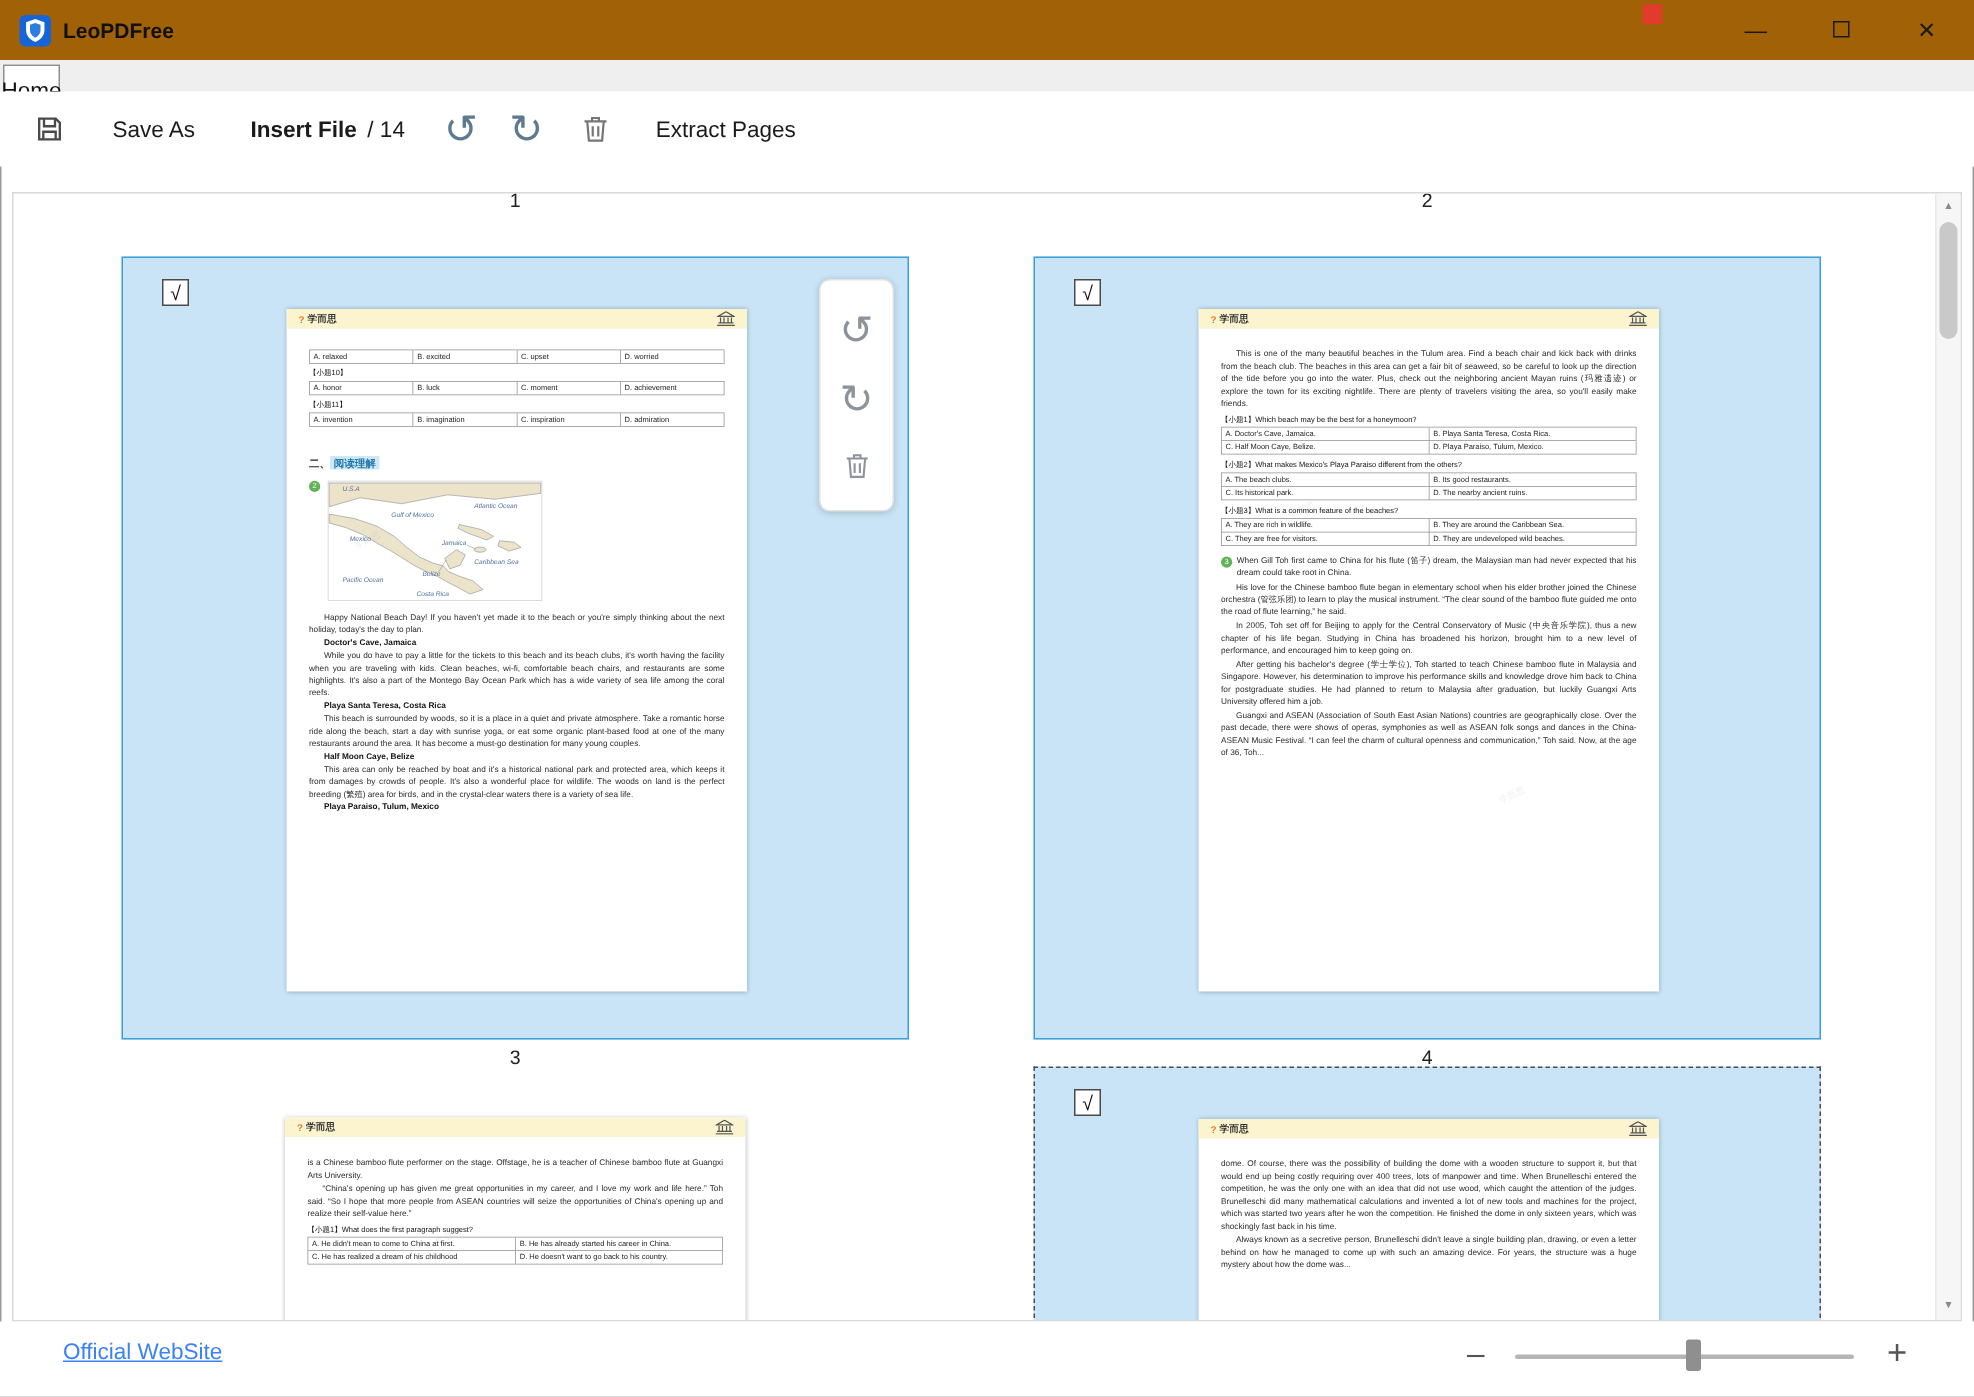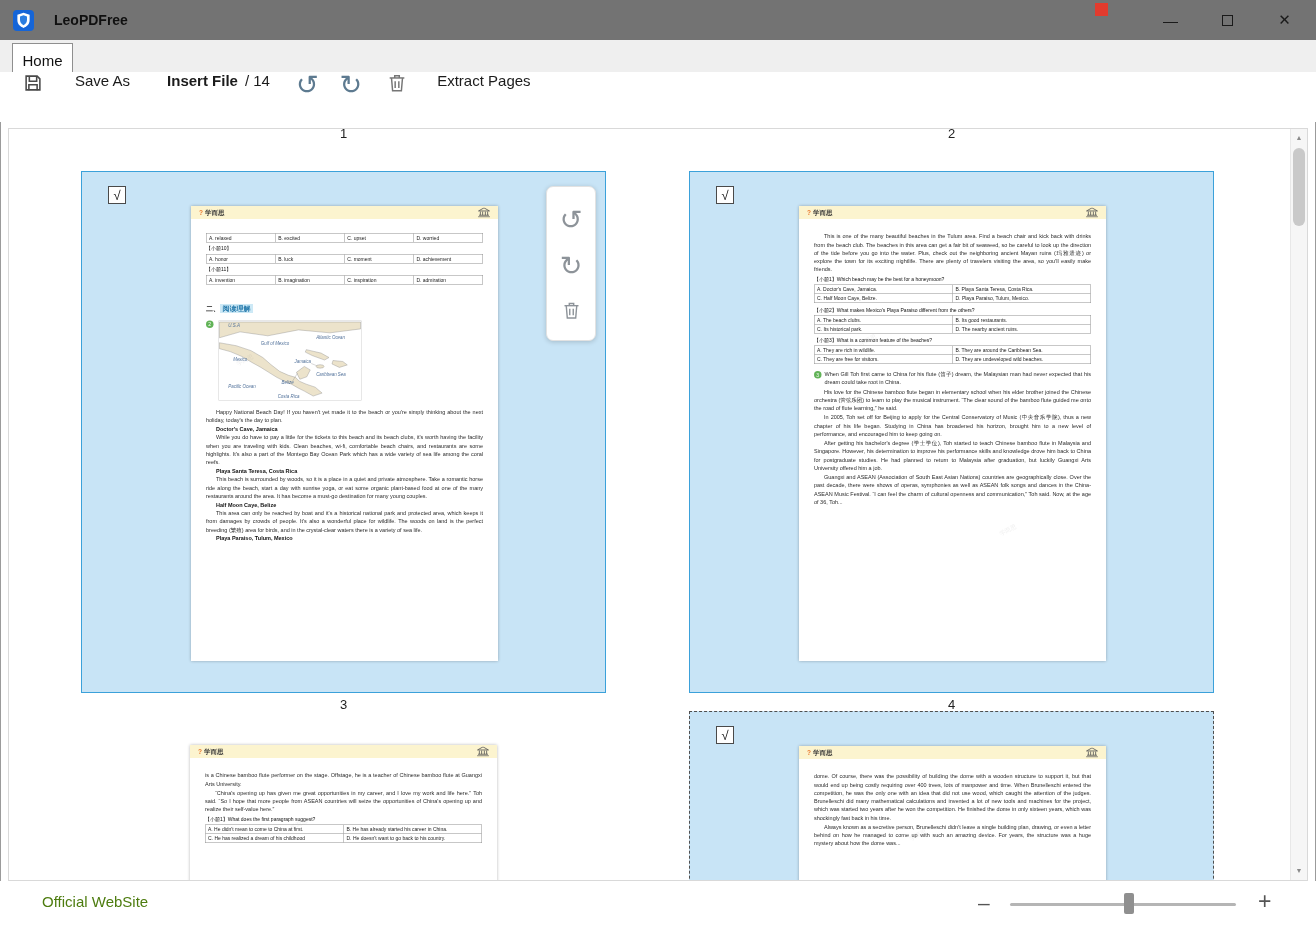--- a/index.html
+++ b/index.html
@@ -1,37 +1,37 @@
 <!DOCTYPE html>
 <html><head>
 <meta charset="utf-8">
 <style>
   * { box-sizing:border-box; margin:0; padding:0; }
   html,body { width:1316px; height:931px; }
   body { position:relative; font-family:"Liberation Sans","DejaVu Sans",sans-serif; background:#fff;
          overflow:hidden; box-shadow: inset 0 0 0 1px #9b9b9b; }
 
   
-  .titlebar { position:absolute; top:0; left:0; width:100%; height:40px; background:#737373; display:flex; align-items:center;gap:12px; }
+  .titlebar { position:absolute; top:0; left:0; width:100%; height:40px; background:#a16207; display:flex; align-items:center; }
   .app-icon { width:21px; height:21px; margin-left:13px; border-radius:4px; background:#1565d8; flex:0 0 auto; }
   .app-icon svg { width:21px; height:21px; display:block; }
   .app-title { margin-left:8px; font-size:14px; font-weight:700; color:#101010; }
   .red-dot { position:absolute; left:1095px; top:3px; width:13px; height:13px; background:#e23b2e; }
   .win-btns { position:absolute; right:14px; top:0; height:40px; display:flex; align-items:center; gap:22px; }
   .win-btn { width:35px; text-align:center; font-size:15px; color:#1a1a1a; }
   .max-box { width:11px; height:11px; border:1px solid #1a1a1a; display:inline-block; }
 
   
   .tabbar { position:absolute; top:40px; left:0; width:100%; height:38px; background:#efefef; border-bottom:1px solid #c9c9c9; display:flex; align-items:flex-end; }
-  .tab-home { margin-left:12px; width:61px; height:34px; background:#fff; border:1px solid #8f8f8f; display:flex; align-items:center; justify-content:center; font-size:15px; color:#111; }
+  .tab-home { margin-left:2px; width:38px; height:34px; background:#fff; border:1px solid #8f8f8f; display:flex; align-items:center; justify-content:center; font-size:15px; color:#111; }
   .tab-doc { width:214px; height:36px; background:#fff; border:1px solid #8f8f8f; border-left:none; display:flex; align-items:center; justify-content:space-between; padding:0 13px; font-size:15px; color:#111; }
   .tab-close { font-weight:700; font-size:14px; color:#111; }
 
   
-  .toolbar { position:absolute; top:72px; left:0; width:100%; height:50px; background:#fff; display:flex; }
+  .toolbar { position:absolute; top:61px; left:0; width:100%; height:50px; background:#fff; display:flex; align-items:center; }
   .tlabel { font-size:15px; color:#1b1b1b; white-space:nowrap; }
   .save-btn { margin-left:22px; width:22px; height:22px; }
   .save-btn svg { width:22px; height:22px; display:block; }
   .lbl-saveas { margin-left:31px; }
   .lbl-insert { margin-left:37px;font-weight:bold; }
   .range-input { margin-left:33px; width:186px; height:34px; border:1px solid #a6a6a6; background:#fff; font-size:15px; padding:0 9px; color:#111; font-family:inherit; }
   .lbl-total { margin-left:7px; }
   .rot { font-size:27px; color:#5d7a90; line-height:27px; }
   .rot-l { margin-left:26px; }
   .rot-r { margin-left:21px; }
@@ -81,21 +81,21 @@
   .bh { font-size:11px; font-weight:700; color:#111; text-indent:20px; margin:3px 0; }
   .qtable { display:grid; grid-template-columns:1fr 1fr; border:1px solid #8f8f8f; margin:2px 0 7px; }
   .qc { font-size:10px; color:#222; padding:3px 5px; border-left:1px solid #8f8f8f; border-top:1px solid #8f8f8f; }
   .qc:nth-child(-n+2) { border-top:none; }
   .qc:nth-child(odd) { border-left:none; }
   .pass { margin-top:12px; }
   .wm { position:absolute; font-size:12px; color:#777; opacity:.12; transform:rotate(-26deg); white-space:nowrap; }
 
   
   .footer { position:absolute; top:881px; left:0; width:100%; height:50px; background:#fff; }
-  .site-link { position:absolute; left:42px; top:12px; font-size:15px; color:#4d7c0f; }
+  .site-link { position:absolute; left:42px; top:12px; font-size:15px; color:#3b82f6; text-decoration:underline; }
   .zoom-minus { position:absolute; left:978px; top:10px; font-size:21px; color:#555; }
   .zoom-track { position:absolute; left:1010px; top:22px; width:226px; height:3px; background:#b5b5b5; border-radius:2px; }
   .zoom-thumb { position:absolute; left:1124px; top:12px; width:10px; height:21px; background:#8f8f8f; border-radius:2px; }
   .zoom-plus { position:absolute; left:1258px; top:7px; font-size:23px; color:#555; }
 </style>
 </head>
 <body>
 
 <div class="titlebar">
   <span class="app-icon">

